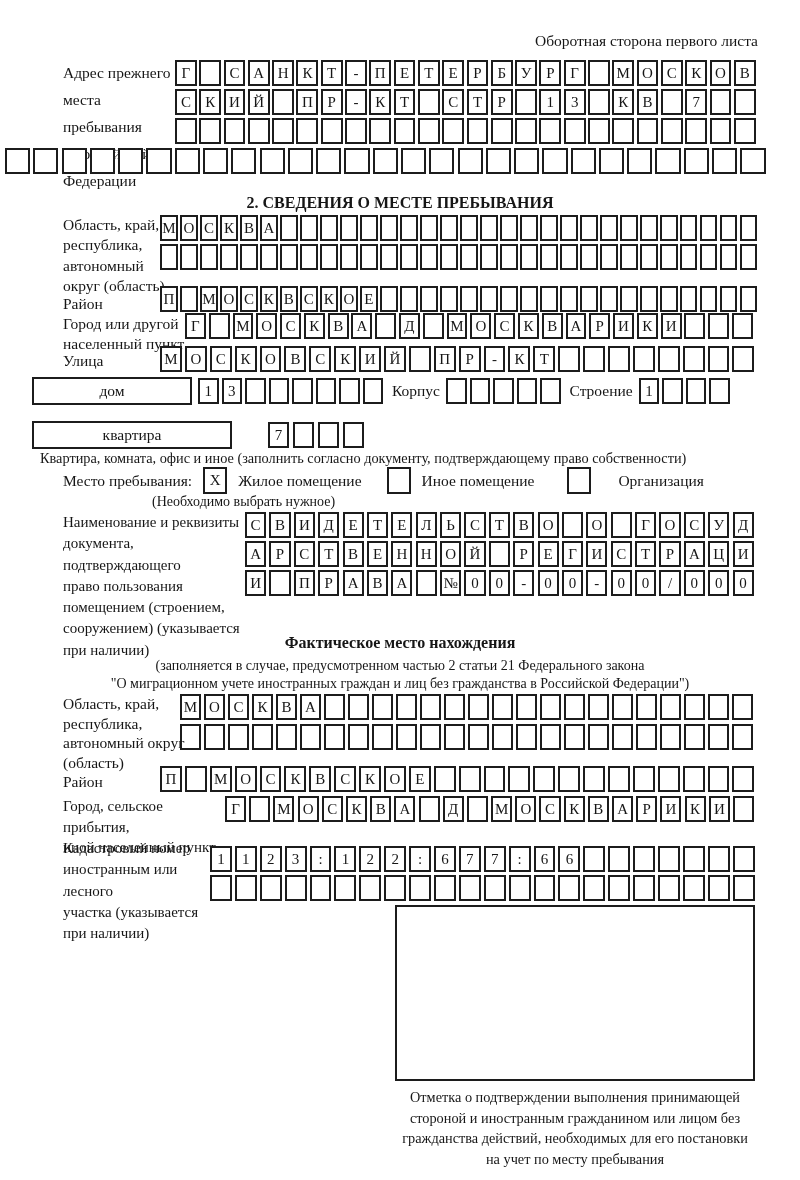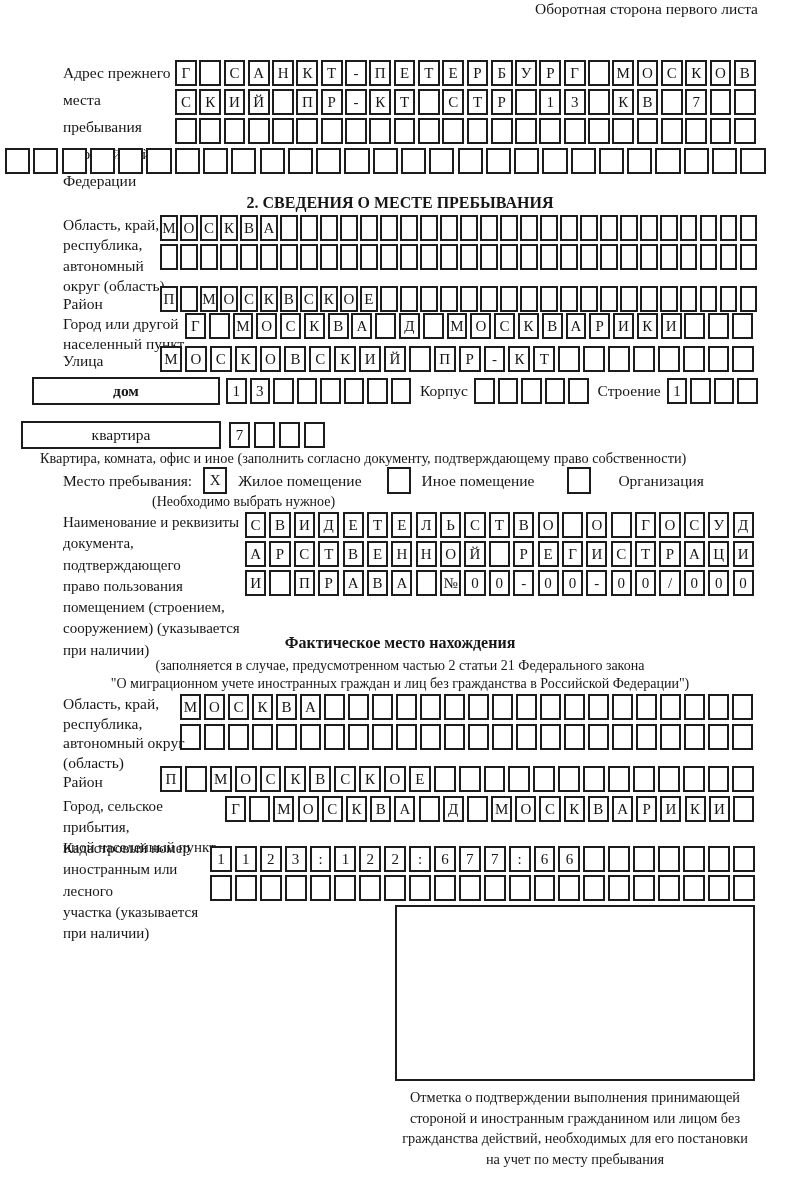--- a/index.html
+++ b/index.html
@@ -33,21 +33,21 @@
   .center { left:0; right:0; text-align:center; }
   .note { font-size:13.6px; }
   .title { font-weight:bold; font-size:16px; }
   .inlinerow { display:flex; align-items:center; }
 </style>
 </head>
 <body>
 
 <div class="page">
 
-  <div class="abs" style="top:0; right:42px;">Оборотная сторона первого листа</div>
+  <div class="abs" style="top:32px; right:42px;">Оборотная сторона первого листа</div>
 
   <div class="frow" style="top:60px;">
     <div class="lbl" style="width:118px; line-height:1.74;">Адрес прежнего
 места пребывания
 в Российской
 Федерации</div>
     <div class="cellstack" style="margin-left:112px; gap:3px;">
       <div class="cells" style="--cw:21.8px; --gap:2.5px;">
           <span class="cell">Г</span>
           <span class="cell"></span>
@@ -326,21 +326,21 @@
         <span class="cell"></span>
         <span class="cell"></span>
         <span class="cell"></span>
         <span class="cell"></span>
         <span class="cell"></span>
         <span class="cell"></span>
       </div>
   </div>
 
   <div class="abs inlinerow" style="top:377px; left:32px;">
-    <div class="widebox" style="width:188px;font-weight:bold;">дом</div>
+    <div class="widebox" style="width:160px;">дом</div>
     <div class="cells" style="margin-left:6px; --cw:20.5px; --gap:3px;">
         <span class="cell">1</span>
         <span class="cell">3</span>
         <span class="cell"></span>
         <span class="cell"></span>
         <span class="cell"></span>
         <span class="cell"></span>
         <span class="cell"></span>
         <span class="cell"></span>
       </div>
@@ -354,21 +354,21 @@
       </div>
     <span style="margin:0 6px 0 9px;">Строение</span>
     <div class="cells" style="--cw:20.5px; --gap:3px;">
         <span class="cell">1</span>
         <span class="cell"></span>
         <span class="cell"></span>
         <span class="cell"></span>
       </div>
   </div>
 
-  <div class="abs inlinerow" style="top:421px; left:21px;">
+  <div class="abs inlinerow" style="top:421px; left:32px;gap:28px;">
     <div class="widebox" style="width:200px;">квартира</div>
     <div class="cells" style="margin-left:8px; --cw:21px; --gap:4px;">
         <span class="cell">7</span>
         <span class="cell"></span>
         <span class="cell"></span>
         <span class="cell"></span>
       </div>
   </div>
   <div class="abs" style="top:450px; left:40px; font-size:14.3px;">Квартира, комната, офис и иное (заполнить согласно документу, подтверждающему право собственности)</div>
 

